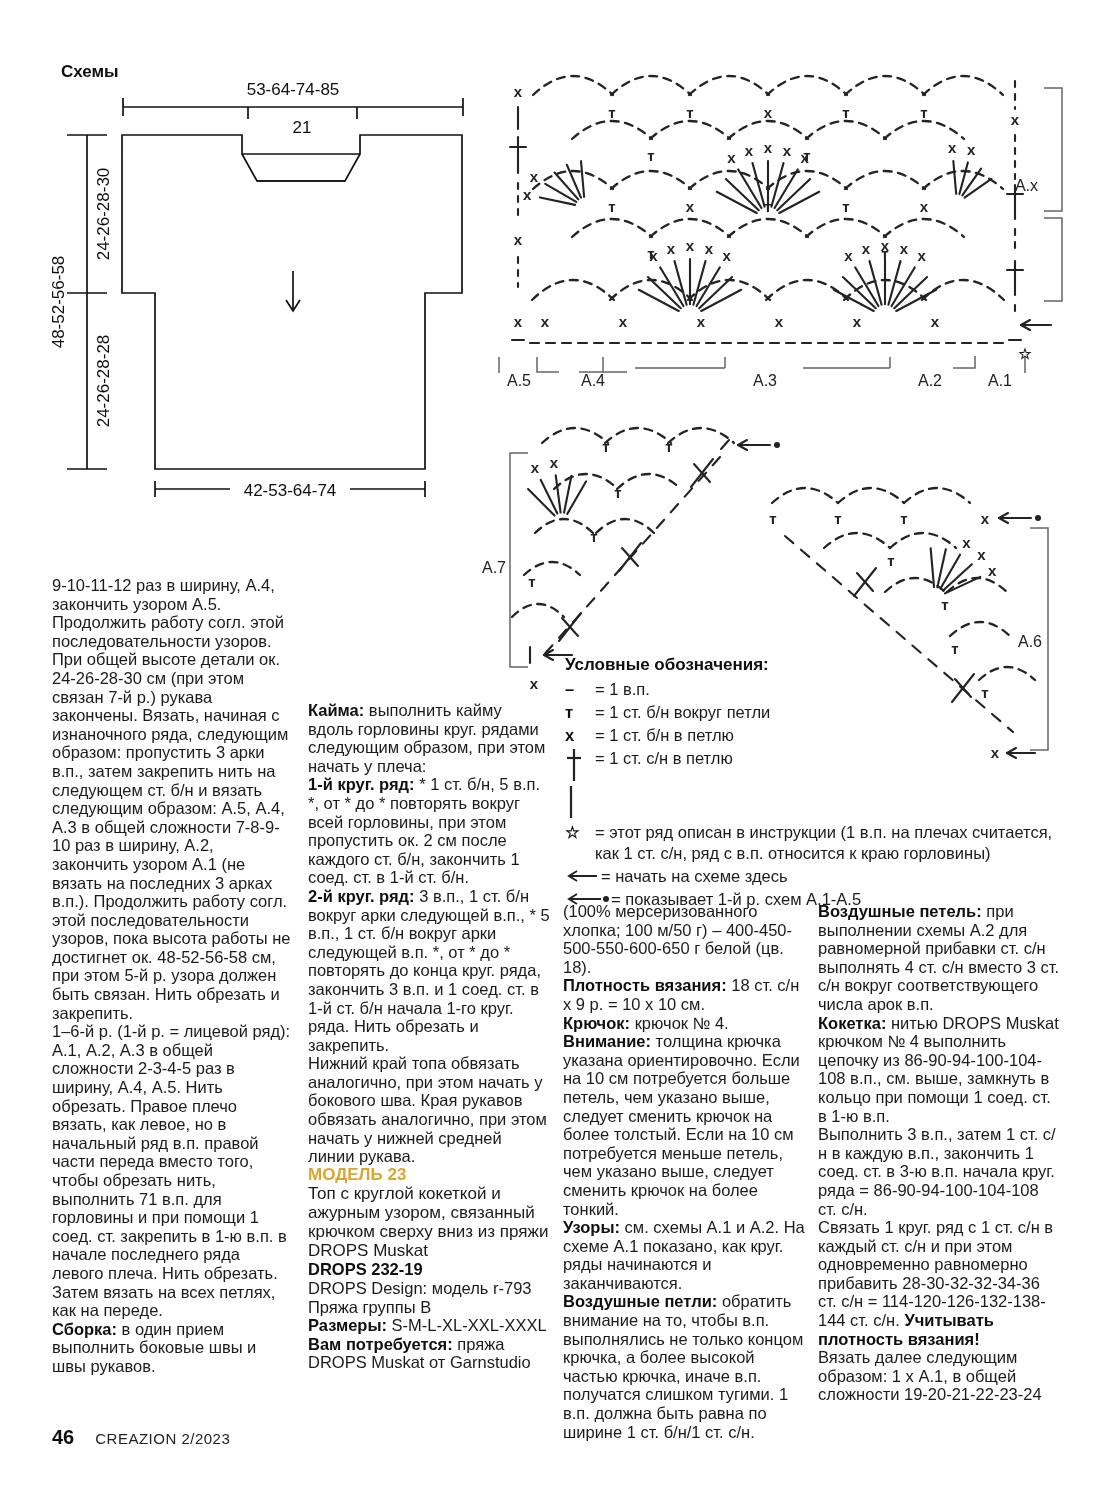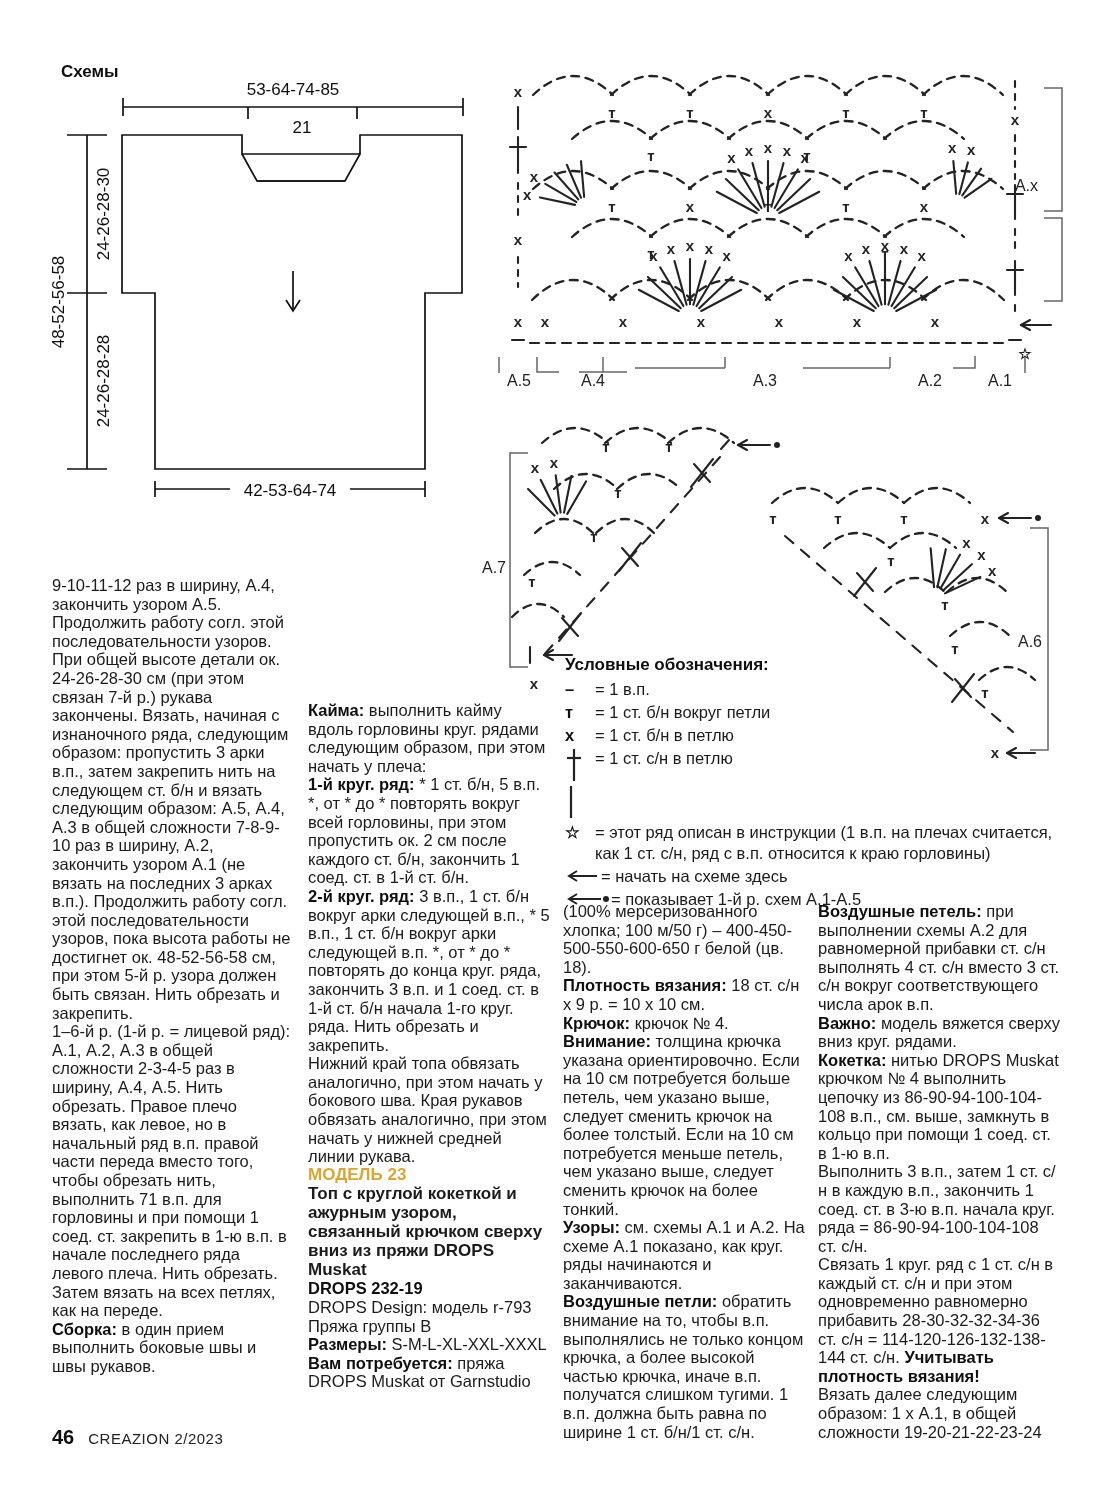--- a/index.html
+++ b/index.html
@@ -4,40 +4,40 @@
 <style>
   html,body{margin:0;padding:0}
   body{width:1100px;height:1486px;background:#ffffff;position:relative;overflow:hidden;
        font-family:"Liberation Sans",sans-serif;color:#1b1b1b;}
   .abs{position:absolute}
   .col{width:242px;font-size:16.5px;line-height:18.6px;text-align:left}
   .col p{margin:0}
   .col b{color:#0f0f0f}
   .schem-title{font-size:17px;font-weight:bold;color:#0f0f0f}
   .model-head{font-size:17px;font-weight:bold;margin-top:26px}
-  .model-title{font-weight:bold;font-size:17px;line-height:19px;margin-top:2px}
+  .model-title{font-weight:normal;font-size:17px;line-height:19px;margin-top:2px}
   .blockgap{margin-top:16px}
   svg{display:block}
   svg text{font-family:"Liberation Sans",sans-serif}
   .ln{stroke:#111;stroke-width:1.7;fill:none}
   .dash{stroke:#232323;stroke-width:2.3;fill:none;stroke-dasharray:8,6.5;stroke-linecap:round}
   .solid{stroke:#232323;stroke-width:2.1;fill:none;stroke-linecap:round}
   .thin{stroke:#666;stroke-width:1.5;fill:none}
   .sym{font-size:15px;font-weight:700;fill:#222}
   .clabel{font-size:16px;fill:#222}
   .meas{font-size:17px;fill:#0f0f0f}
   
   .lg-title{font-size:17px;font-weight:bold;margin-bottom:4px;color:#0f0f0f}
   .lg-row{display:flex;align-items:baseline;min-height:20px;margin-bottom:2px;font-size:16.5px;line-height:21px}
   .lg-row.tall{align-items:flex-start;min-height:33px;margin-bottom:3px}
   .lg-sym{min-width:30px;font-weight:700;font-size:16.5px;color:#111}
   .lg-ico{min-width:30px;display:flex;align-items:flex-end}
   .lg-txt{flex:1}
   
-  .footer{display:flex;align-items:baseline;gap:14px}
+  .footer{display:flex;align-items:baseline;gap:21px}
   .footer .pg{font-size:20px;font-weight:bold;color:#0f0f0f}
   .footer .mag{font-size:15px;letter-spacing:.5px;color:#222}
 </style>
 </head>
 <body>
 
 <div class="abs schem-title" style="left:61px;top:62px">Схемы</div>
 
 <svg class="abs" style="left:40px;top:55px" width="440" height="475" viewBox="0 0 440 475">
   <text x="253" y="40" class="meas" text-anchor="middle">53-64-74-85</text>
@@ -390,21 +390,20 @@
   <p><span>(100% мерсеризованного хлопка; 100 м/50 г) – 400-450-500-550-600-650 г белой (цв. 18).</span></p>
   <p><b>Плотность вязания:</b> <span>18 ст. с/н x 9 р. = 10 x 10 см.</span></p>
   <p><b>Крючок:</b> <span>крючок № 4.</span></p>
   <p><b>Внимание:</b> <span>толщина крючка указана ориентировочно. Если на 10 см потребуется больше петель, чем указано выше, следует сменить крючок на более толстый. Если на 10 см потребуется меньше петель, чем указано выше, следует сменить крючок на более тонкий.</span></p>
   <p><b>Узоры:</b> <span>см. схемы А.1 и А.2. На схеме А.1 показано, как круг. ряды начинаются и заканчиваются.</span></p>
   <p><b>Воздушные петли:</b> <span>обратить внимание на то, чтобы в.п. выполнялись не только концом крючка, а более высокой частью крючка, иначе в.п. получатся слишком тугими. 1 в.п. должна быть равна по ширине 1 ст. б/н/1 ст. с/н.</span></p>
 </div>
 
 <div class="abs col" style="left:818px;top:902px">
   <p><b>Воздушные петель:</b> <span>при выполнении схемы А.2 для равномерной прибавки ст. с/н выполнять 4 ст. с/н вместо 3 ст. с/н вокруг соответствующего числа арок в.п.</span></p>
-  <p><b>Важно:</b> <span>модель вяжется сверху вниз круг. рядами.</span></p>
   <p><b>Кокетка:</b> <span>нитью DROPS Muskat крючком № 4 выполнить цепочку из 86-90-94-100-104-108 в.п., см. выше, замкнуть в кольцо при помощи 1 соед. ст. в 1-ю в.п.</span></p>
   <p><span>Выполнить 3 в.п., затем 1 ст. с/н в каждую в.п., закончить 1 соед. ст. в 3-ю в.п. начала круг. ряда = 86-90-94-100-104-108 ст. с/н.</span></p>
   <p><span>Связать 1 круг. ряд с 1 ст. с/н в каждый ст. с/н и при этом одновременно равномерно прибавить 28-30-32-32-34-36 ст. с/н = 114-120-126-132-138-144 ст. с/н.</span> <b>Учитывать плотность вязания!</b></p>
   <p><span>Вязать далее следующим образом: 1 x А.1, в общей сложности 19-20-21-22-23-24</span></p>
 </div>
 
 <div class="abs footer" style="left:52px;top:1426px">
   <span class="pg">46</span>
   <span class="mag">CREAZION 2/2023</span>
 </div>

